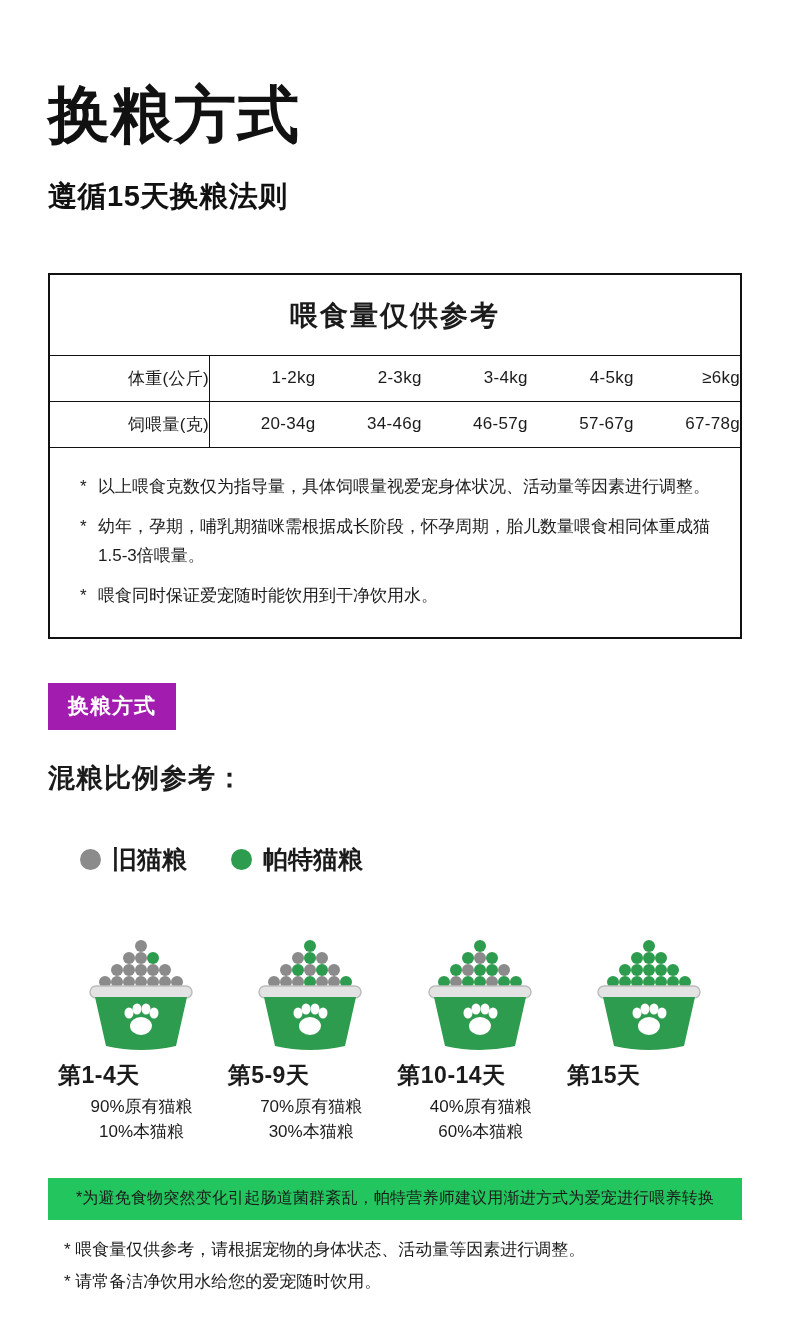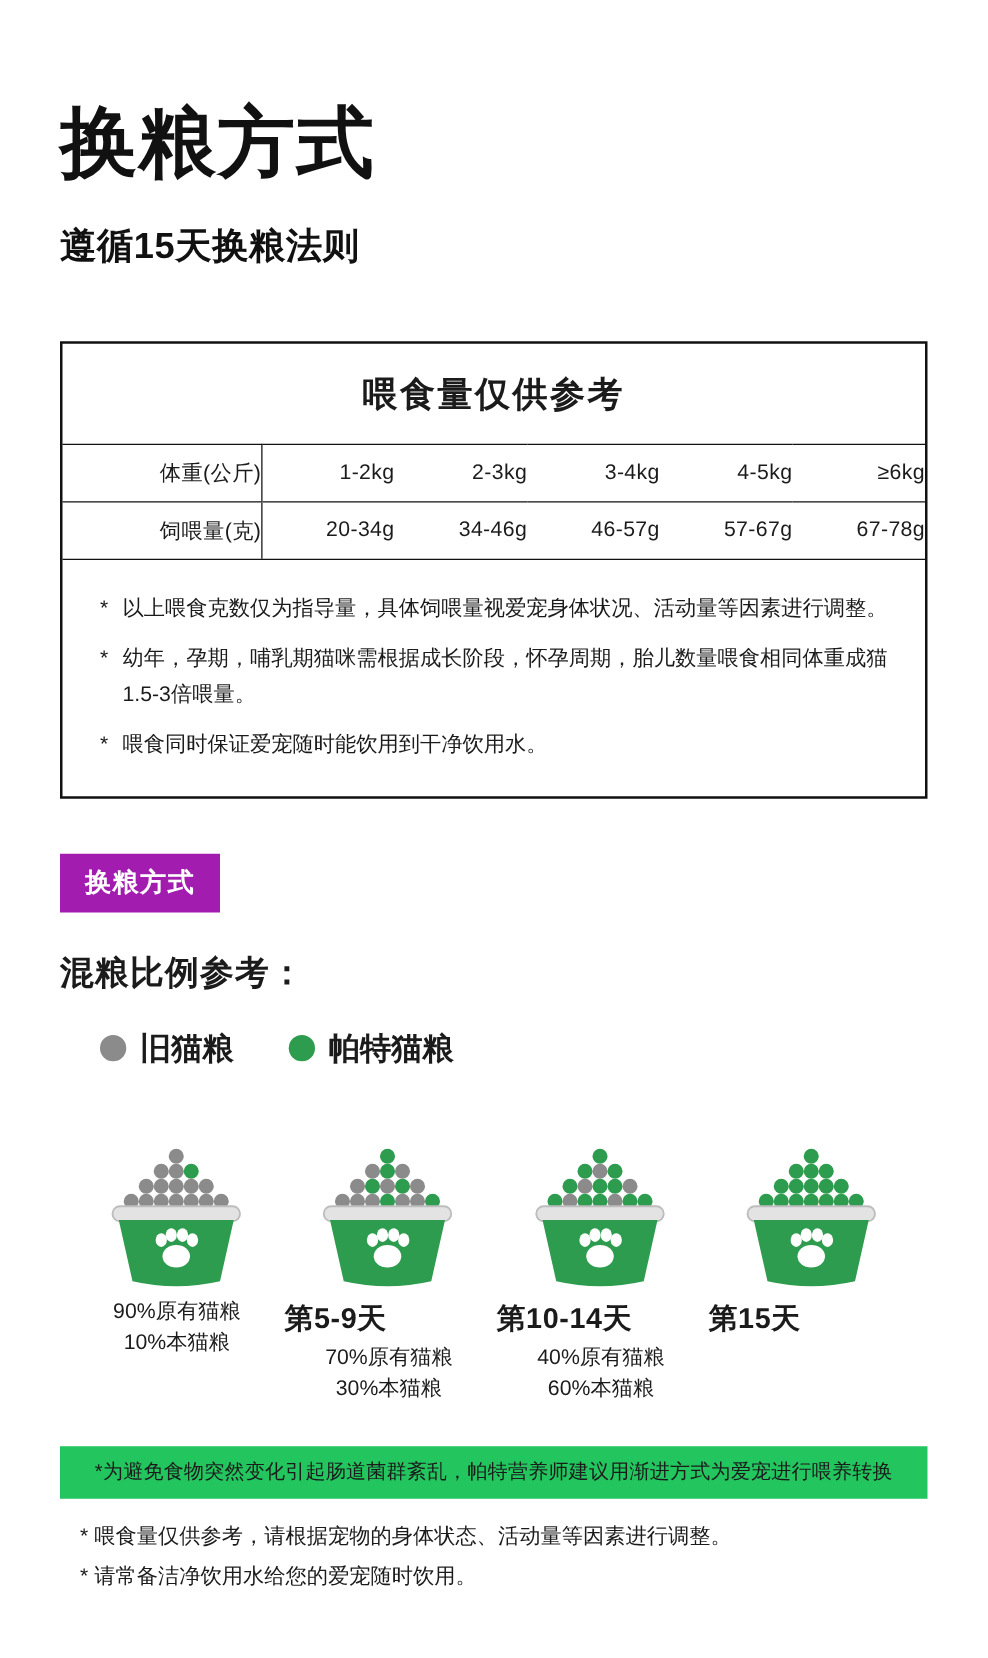--- a/index.html
+++ b/index.html
@@ -117,20 +117,21 @@
   .legend {
     display: flex;
     align-items: center;
     padding-top: 26px;
     padding-left: 32px;
   }
   .legend-item {
     display: flex;
     align-items: center;
     margin-right: 44px;
+    margin-top: 21px;
   }
   .legend-dot {
     width: 21px;
     height: 21px;
     border-radius: 50%;
     margin-right: 11px;
   }
   .legend-label {
     font-size: 25px;
     font-weight: bold;
@@ -281,20 +282,21 @@
           <path d="M29 79 L121 79 L110 128 Q75 136 40 128 Z" fill="#2e9c4e"></path>
           <g fill="#ffffff">
             <ellipse cx="75" cy="108" rx="11" ry="9"></ellipse>
             <ellipse cx="63" cy="95" rx="4.5" ry="5.5"></ellipse>
             <ellipse cx="71" cy="91" rx="4.5" ry="5.5"></ellipse>
             <ellipse cx="80" cy="91" rx="4.5" ry="5.5"></ellipse>
             <ellipse cx="88" cy="95" rx="4.5" ry="5.5"></ellipse>
           </g>
         </svg>
       </div>
+      <div class="stage-title">第1-4天</div>
       <div class="stage-lines">
         <div class="stage-line">90%原有猫粮</div>
         <div class="stage-line">10%本猫粮</div>
       </div>
     </div>
 
     <div class="bowl-col">
       <div class="bowl-graphic">
         <svg class="bowl-svg" width="150" height="136" viewBox="0 0 150 136">
           <g>

